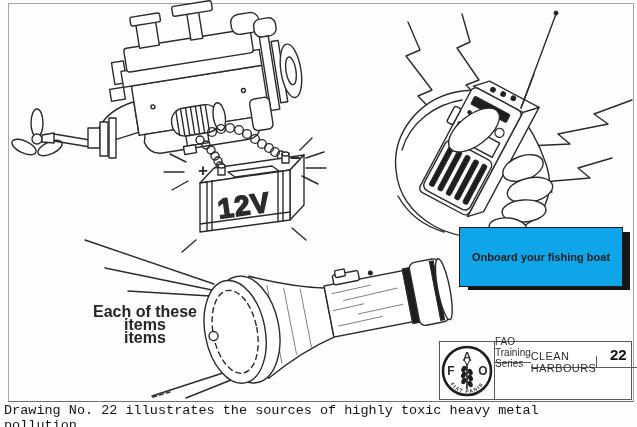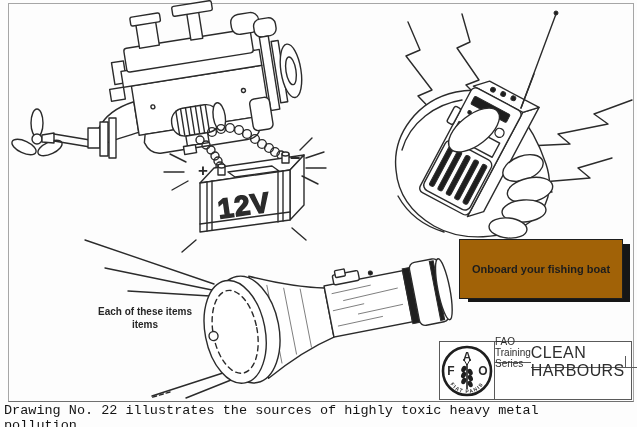--- a/index.html
+++ b/index.html
@@ -11,39 +11,39 @@
     position:absolute;left:8px;top:3px;width:624px;height:397px;
     border:1px solid #a6a6a6;border-bottom:1px solid #707070;background:transparent;
   }
   svg{position:absolute;left:0;top:0;}
   .ln{stroke:#2b2b2b;fill:none;stroke-width:1.4;stroke-linecap:round;stroke-linejoin:round;}
   .sh{stroke:#2b2b2b;fill:#ffffff;stroke-width:1.4;stroke-linejoin:round;}
   .dk{stroke:#2b2b2b;fill:#1e1e1e;stroke-width:1;}
   .thin{stroke:#6a6a6a;stroke-width:0.8;fill:none;}
   .waste-note{
     position:absolute;left:88px;top:305px;width:114px;text-align:center;
-    font-size:10px;font-weight:bold;line-height:13px;color:#262626;
+    font-size:16px;font-weight:bold;line-height:13px;color:#262626;
   }
   .sign{
-    position:absolute;left:459px;top:239px;width:162px;height:58px;
-    background:#a16207;border:1.5px solid #1d1d1d;
+    position:absolute;left:459px;top:227px;width:162px;height:58px;
+    background:#0ea5e9;border:1.5px solid #1d1d1d;
     box-shadow:8px 4px 0 -1px #161616;
     display:flex;align-items:center;justify-content:center;
   }
   .sign-text{font-size:11px;font-weight:bold;color:#1d1d1d;}
   .tblock{
     position:absolute;left:439px;top:341px;width:193px;height:59px;
     background:#fff;border:1px solid #5a5a5a;display:flex;box-sizing:border-box;
   }
   .logo-cell{width:60px;border-right:1px solid #5a5a5a;display:flex;align-items:center;justify-content:center;}
   .logo-cell svg{position:static;}
   .tright{flex:1;display:flex;flex-direction:row;}
   .trow1{height:20px;border-bottom:1px solid #5a5a5a;display:flex;align-items:center;justify-content:center;font-size:10px;color:#2e2e2e;}
   .trow2{height:25px;border-bottom:1px solid #5a5a5a;display:flex;}
-  .trow2 .ttl{flex:1;display:flex;align-items:center;justify-content:center;font-size:16px;letter-spacing:.4px;color:#2e2e2e;border-right:1px solid #5a5a5a;margin-top:14px;}
+  .trow2 .ttl{flex:1;display:flex;align-items:center;justify-content:center;font-size:11px;letter-spacing:.4px;color:#2e2e2e;border-right:1px solid #5a5a5a;margin-top:14px;}
   .trow2 .num{width:42px;display:flex;align-items:center;justify-content:center;font-size:15px;font-weight:bold;color:#111;}
   .trow3{flex:1;display:flex;}
   .trow3 .r3a{width:23px;border-right:1px solid #5a5a5a;}
   .caption{
     position:absolute;left:4px;top:403px;width:620px;
     font-family:Liberation Mono, monospace;font-size:13.5px;color:#141414;
   }
   .svgtext{font-family:"Liberation Sans",sans-serif;font-weight:bold;fill:#2b2b2b;}
 </style>
 </head>

